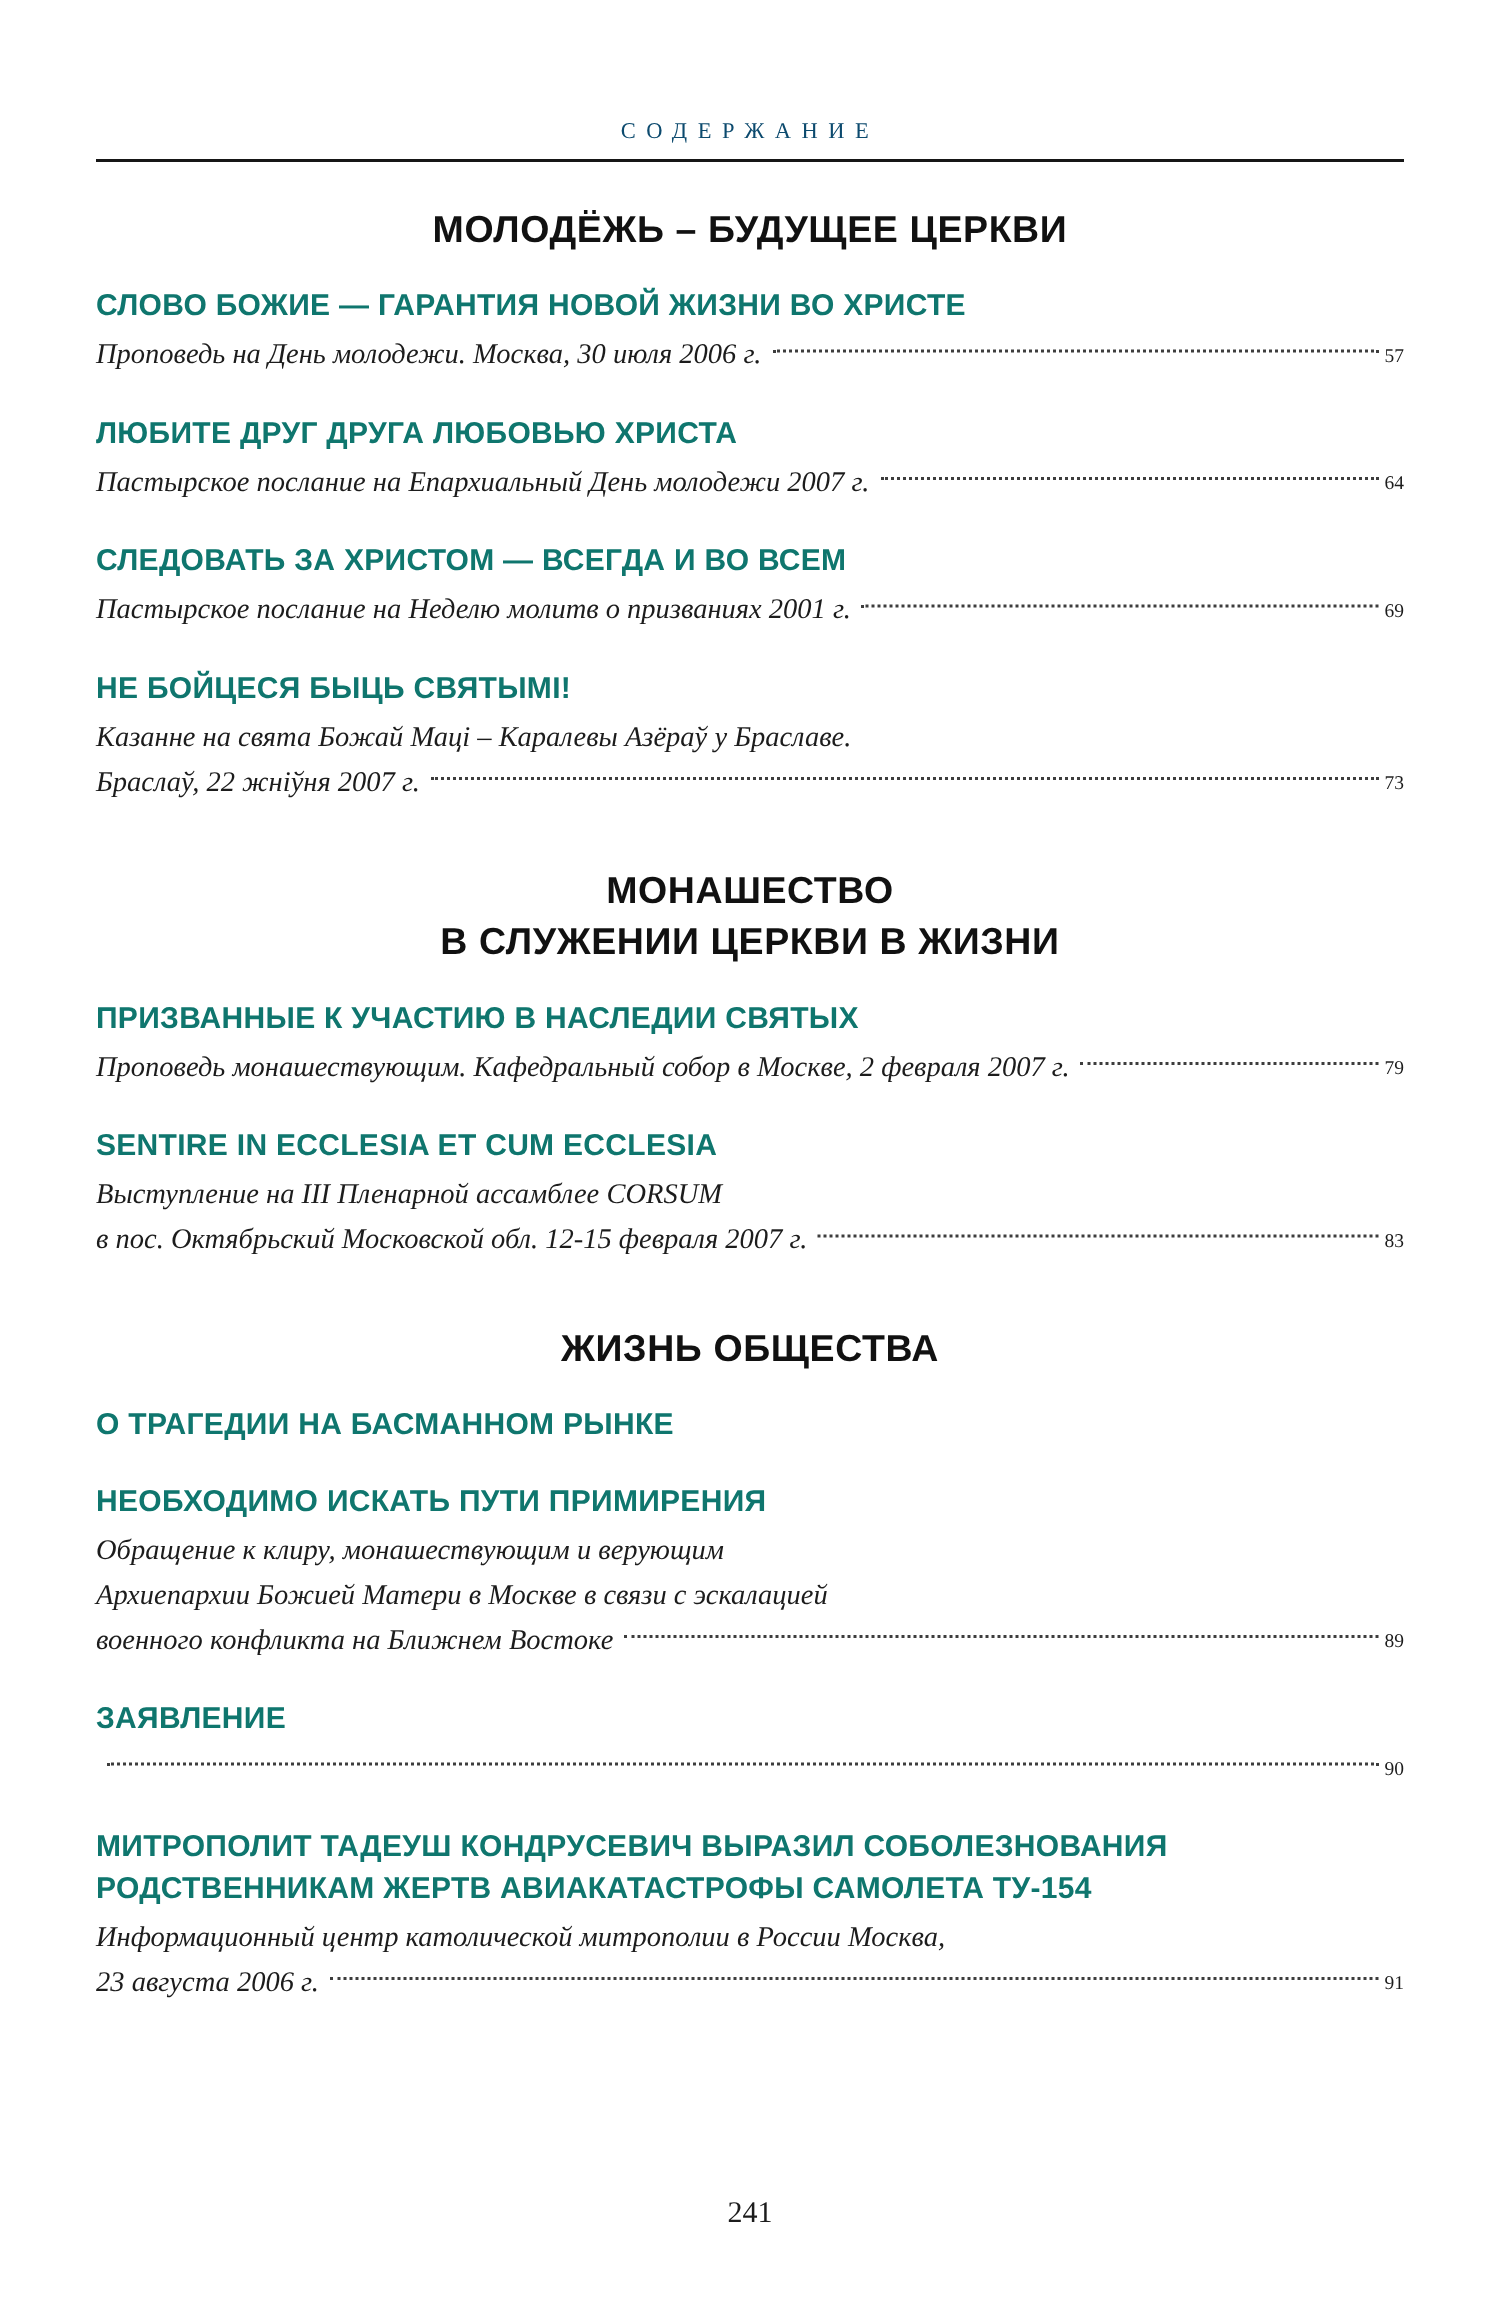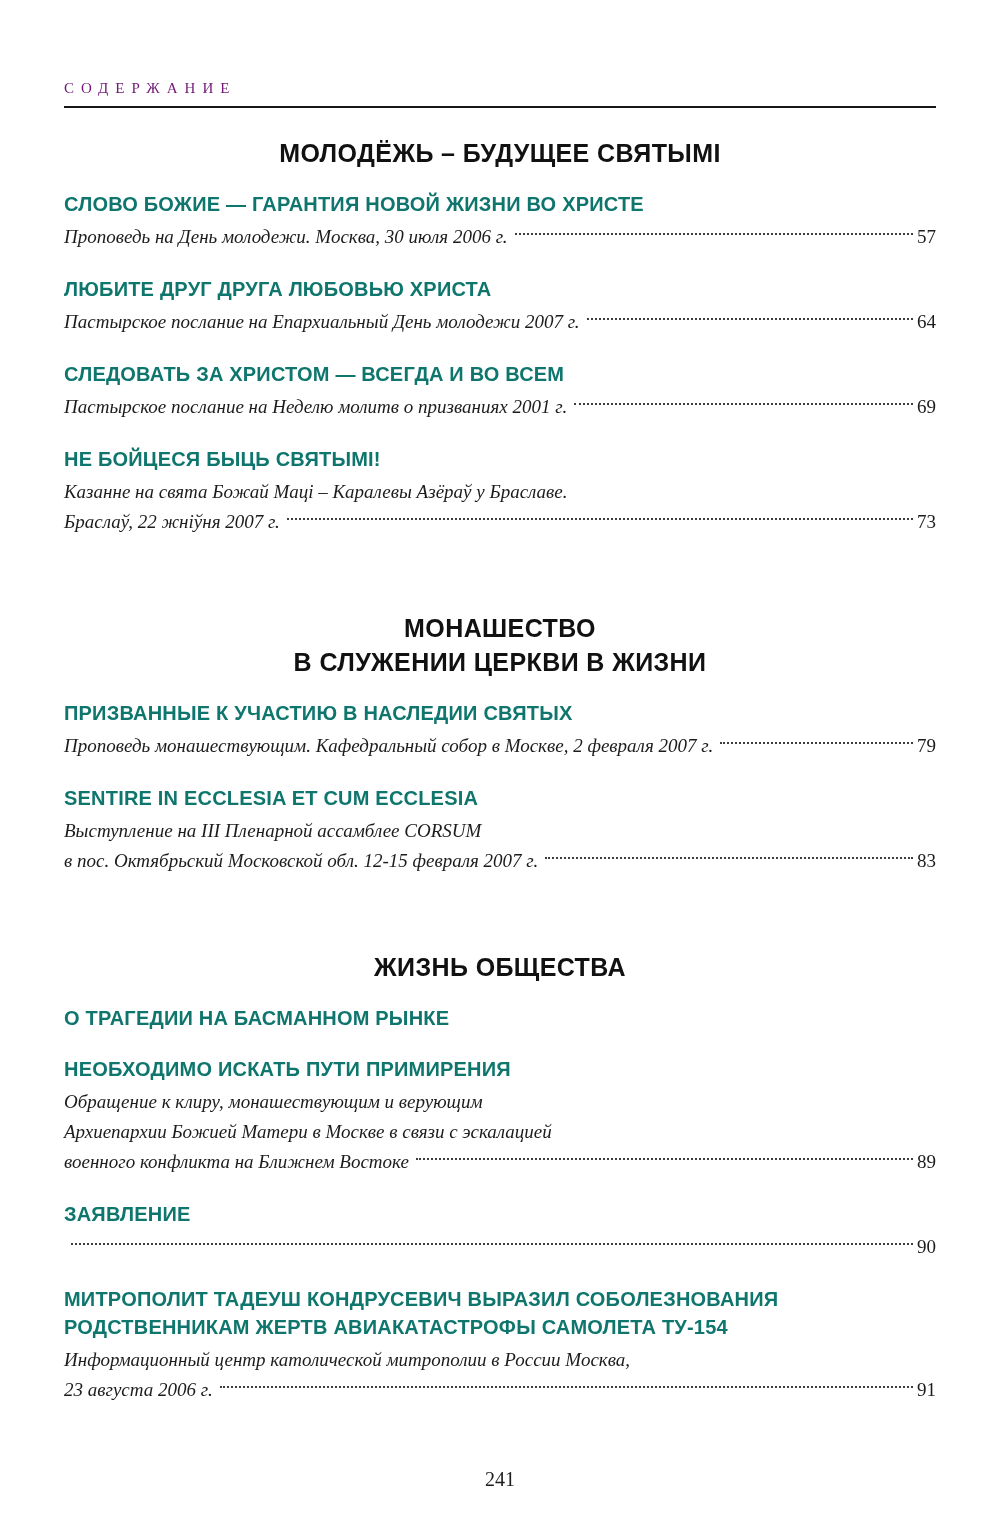--- a/index.html
+++ b/index.html
@@ -11,34 +11,34 @@
   }
   .page {
     width: 1000px;
     min-height: 1539px;
     padding: 80px 64px 52px 64px;
     display: flex;
     flex-direction: column;
     background: #ffffff;
   }
   .toc-header {
-    text-align: left;
+    text-align: center;
     font-size: 15px;
     font-weight: normal;
     letter-spacing: 7px;
-    color: #701a75;
+    color: #0c4a6e;
     font-family: "Liberation Serif", serif;
   }
   .header-rule {
     border: none;
     border-top: 2px solid #161616;
     margin-top: 9px;
   }
   .toc-section { margin-top: 28px; }
-  .toc-section + .toc-section { margin-top: 74px; }
+  .toc-section + .toc-section { margin-top: 40px; }
   .section-title {
     font-family: "Liberation Sans", sans-serif;
     font-weight: bold;
     font-size: 25px;
     line-height: 34px;
     text-align: center;
     letter-spacing: 0.4px;
     color: #111;
     margin-bottom: 20px;
   }
@@ -65,41 +65,41 @@
     flex: 1;
     min-width: 24px;
     margin: 0 4px 0 7px;
     border-bottom: 2px dotted #3d3d3d;
     position: relative;
     top: -3px;
   }
   .page-ref {
     font-style: normal;
     white-space: nowrap;
-    font-size: 19px;
+    font-size: 13px;
     font-family: Liberation Serif, serif;
   }
   .footer {
     margin-top: auto;
     padding-top: 40px;
     text-align: center;
     font-size: 20px;
     color: #1c1c1c;
   }
 </style>
 </head>
 <body>
 
 <div class="page">
   <h1 class="toc-header">СОДЕРЖАНИЕ</h1>
   <hr class="header-rule">
   <div id="sections-root">
       <section class="toc-section">
         <h2 class="section-title">
-          <div>МОЛОДЁЖЬ – БУДУЩЕЕ СВЯТЫМІ</div>
+          <div>МОЛОДЁЖЬ – БУДУЩЕЕ ЦЕРКВИ</div>
         </h2>
         <div class="entry">
           <div class="entry-title">
             <div>СЛОВО БОЖИЕ — ГАРАНТИЯ НОВОЙ ЖИЗНИ ВО ХРИСТЕ</div>
           </div>
           <div class="entry-sub leader-line">
             <span class="sub-text">Проповедь на День молодежи. Москва, 30 июля 2006 г.</span>
             <span class="dots"></span>
             <span class="page-ref">57</span>
           </div>

